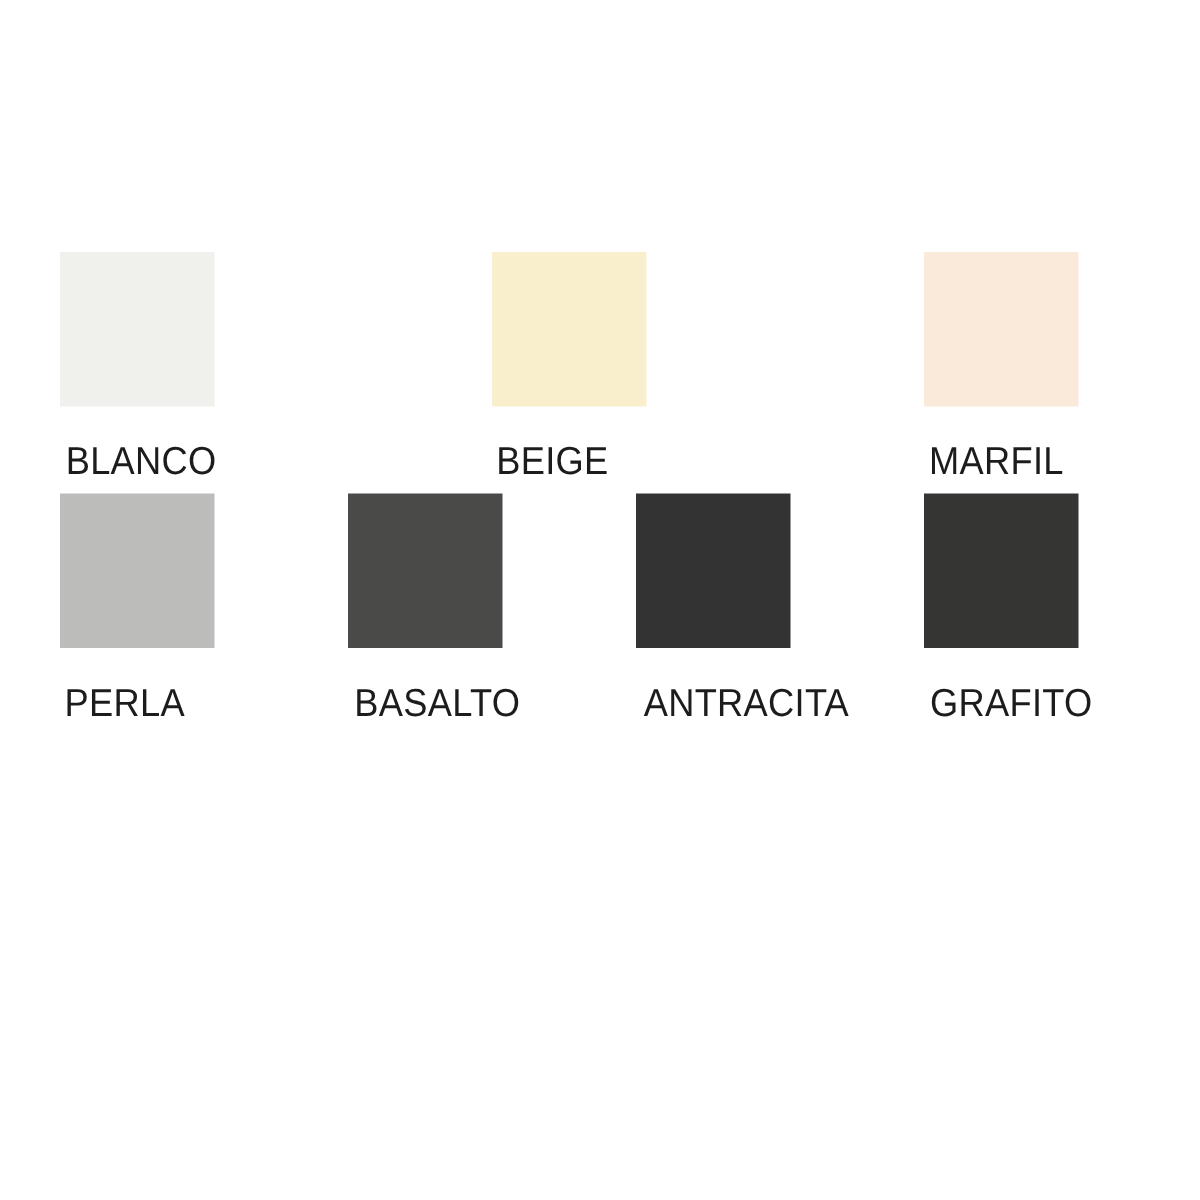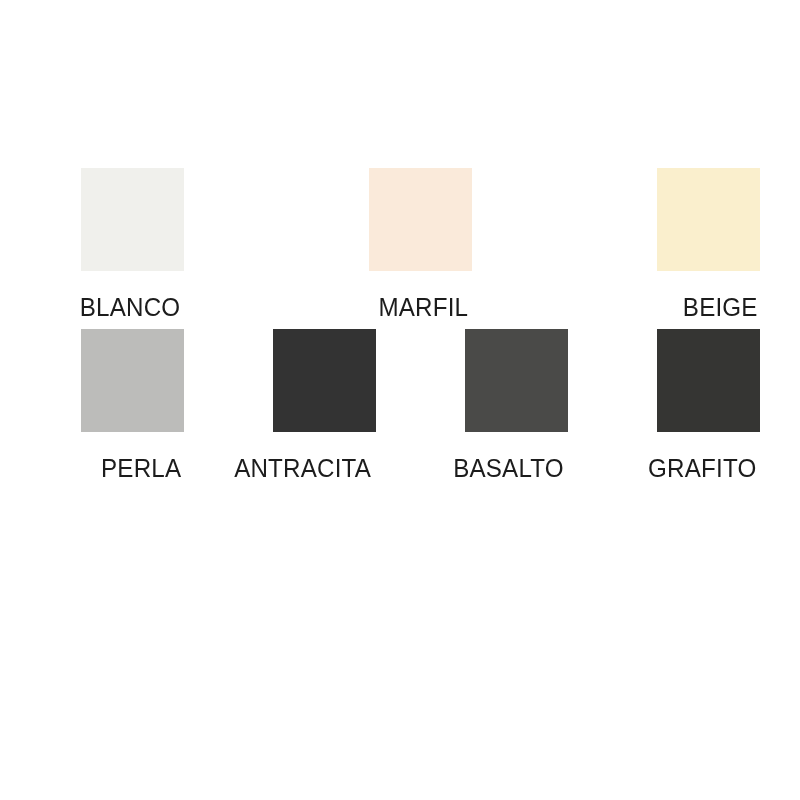--- a/index.html
+++ b/index.html
@@ -35,21 +35,21 @@
     display: flex;
     flex-direction: row;
     justify-content: space-between;
     align-items: flex-start;
     width: 100%;
   }
 
   .swatch-cell {
     display: flex;
     flex-direction: column;
-    align-items: flex-end;
+    align-items: flex-start;
     width: 144px;
   }
 
   .swatch-chip {
     width: 103px;
     height: 103px;
     display: block;
   }
 
   .swatch-label {
@@ -70,41 +70,41 @@
 
 <div class="palette-board">
   <div class="swatch-grid">
 
     <div class="swatch-row">
       <div class="swatch-cell">
         <span class="swatch-chip" style="background-color: rgb(240, 240, 236);"></span>
         <span class="swatch-label" style="color: rgb(28, 28, 28);">BLANCO</span>
       </div>
       <div class="swatch-cell">
+        <span class="swatch-chip" style="background-color: rgb(250, 239, 205);"></span>
+        <span class="swatch-label" style="color: rgb(28, 28, 28);">BEIGE</span>
+      </div>
+      <div class="swatch-cell">
         <span class="swatch-chip" style="background-color: rgb(250, 234, 218);"></span>
         <span class="swatch-label" style="color: rgb(28, 28, 28);">MARFIL</span>
-      </div>
-      <div class="swatch-cell">
-        <span class="swatch-chip" style="background-color: rgb(250, 239, 205);"></span>
-        <span class="swatch-label" style="color: rgb(28, 28, 28);">BEIGE</span>
       </div>
     </div>
 
     <div class="swatch-row">
       <div class="swatch-cell">
         <span class="swatch-chip" style="background-color: rgb(188, 188, 186);"></span>
         <span class="swatch-label" style="color: rgb(28, 28, 28);">PERLA</span>
       </div>
       <div class="swatch-cell">
+        <span class="swatch-chip" style="background-color: rgb(74, 74, 72);"></span>
+        <span class="swatch-label" style="color: rgb(28, 28, 28);">BASALTO</span>
+      </div>
+      <div class="swatch-cell">
         <span class="swatch-chip" style="background-color: rgb(51, 51, 51);"></span>
         <span class="swatch-label" style="color: rgb(28, 28, 28);">ANTRACITA</span>
-      </div>
-      <div class="swatch-cell">
-        <span class="swatch-chip" style="background-color: rgb(74, 74, 72);"></span>
-        <span class="swatch-label" style="color: rgb(28, 28, 28);">BASALTO</span>
       </div>
       <div class="swatch-cell">
         <span class="swatch-chip" style="background-color: rgb(53, 53, 51);"></span>
         <span class="swatch-label" style="color: rgb(28, 28, 28);">GRAFITO</span>
       </div>
     </div>
 
   </div>
 </div>
 

